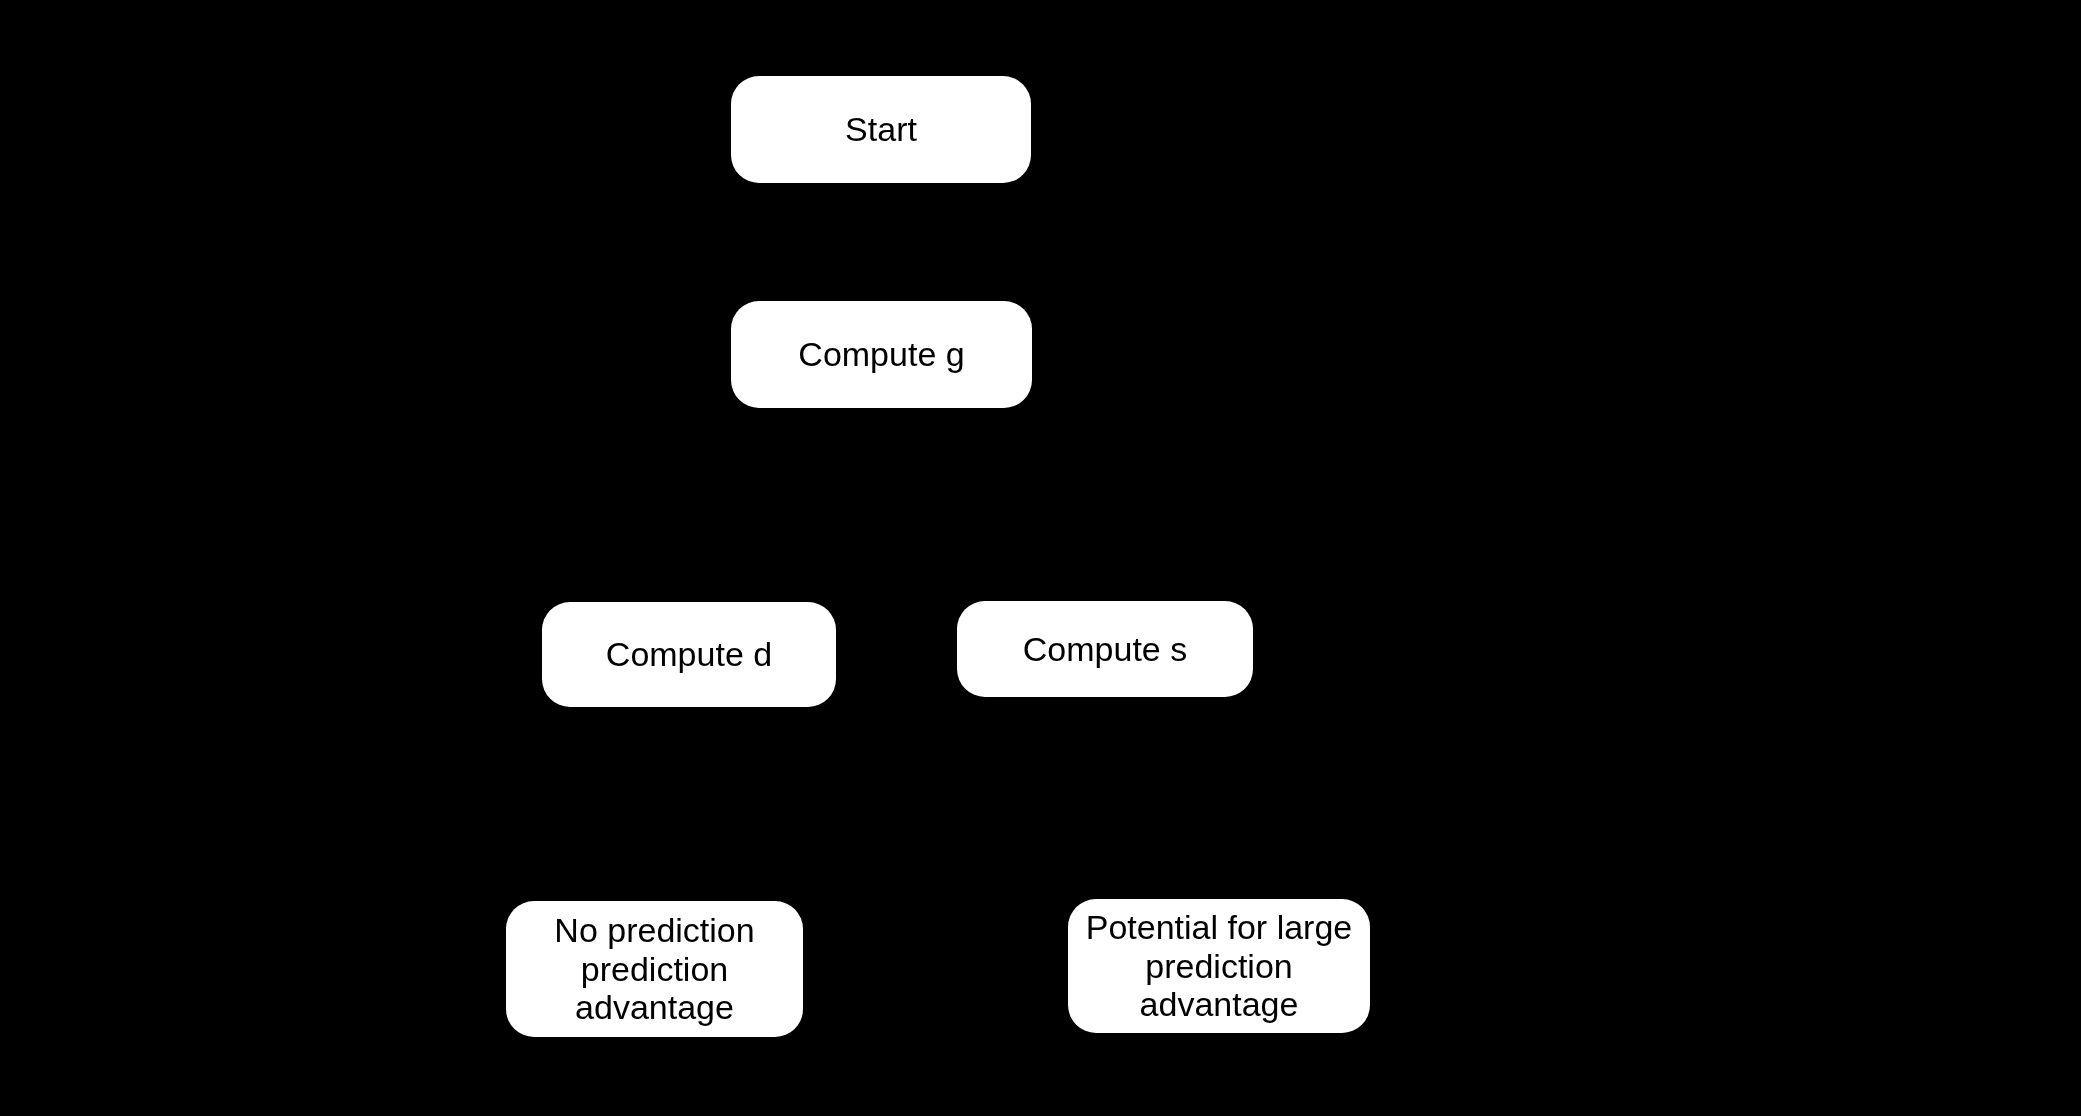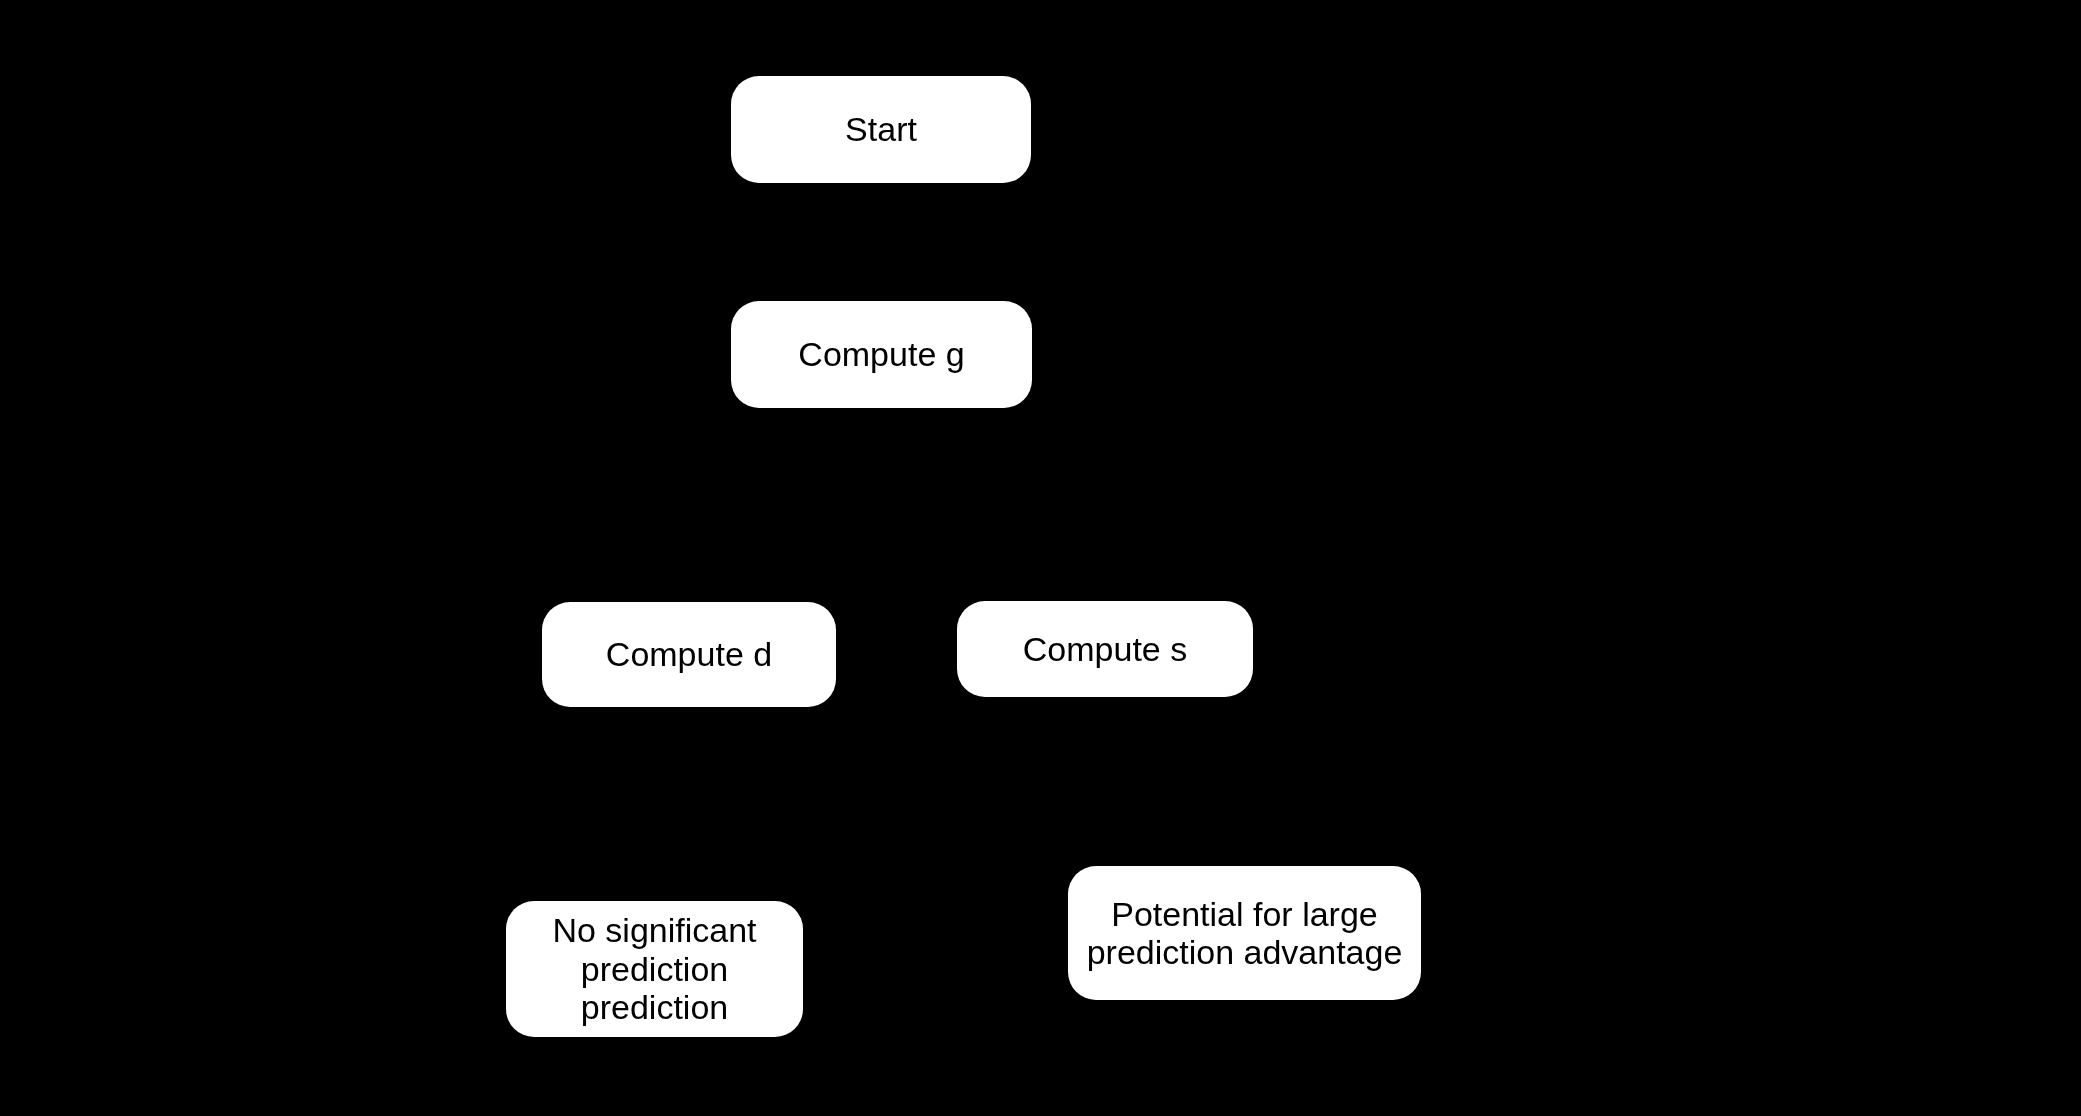--- a/index.html
+++ b/index.html
@@ -32,21 +32,21 @@
   .node .label {
     display: block;
     width: 100%;
   }
   
   .node-start               { left: 731px;  top: 76px;  width: 300px; height: 107px; }
   .node-compute-g           { left: 731px;  top: 301px; width: 301px; height: 107px; }
   .node-compute-d           { left: 506px;  top: 602px; width: 294px; height: 105px; margin-left: 36px; }
   .node-compute-s           { left: 957px;  top: 601px; width: 296px; height: 96px; }
   .node-no-advantage        { left: 506px;  top: 901px; width: 297px; height: 136px; }
-  .node-potential-advantage { left: 1068px; top: 866px; width: 353px; height: 134px; }
+  .node-potential-advantage { left: 1068px; top: 899px; width: 302px; height: 134px; }
   
   .artifact-notch {
     position: absolute;
     left: 982px;
     top: 699px;
     width: 0;
     height: 0;
     border-left: 6px solid transparent;
     border-right: 6px solid transparent;
     border-bottom: 9px solid #000000;
@@ -67,21 +67,21 @@
 
   <div class="node node-compute-d">
     <span class="label">Compute d</span>
   </div>
 
   <div class="node node-compute-s">
     <span class="label">Compute s</span>
   </div>
 
   <div class="node node-no-advantage">
-    <span class="label">No significant prediction prediction</span>
+    <span class="label">No prediction prediction advantage</span>
   </div>
 
   <div class="node node-potential-advantage">
     <span class="label">Potential for large prediction advantage</span>
   </div>
 
   <div class="artifact-notch"></div>
 
 </div>
 

